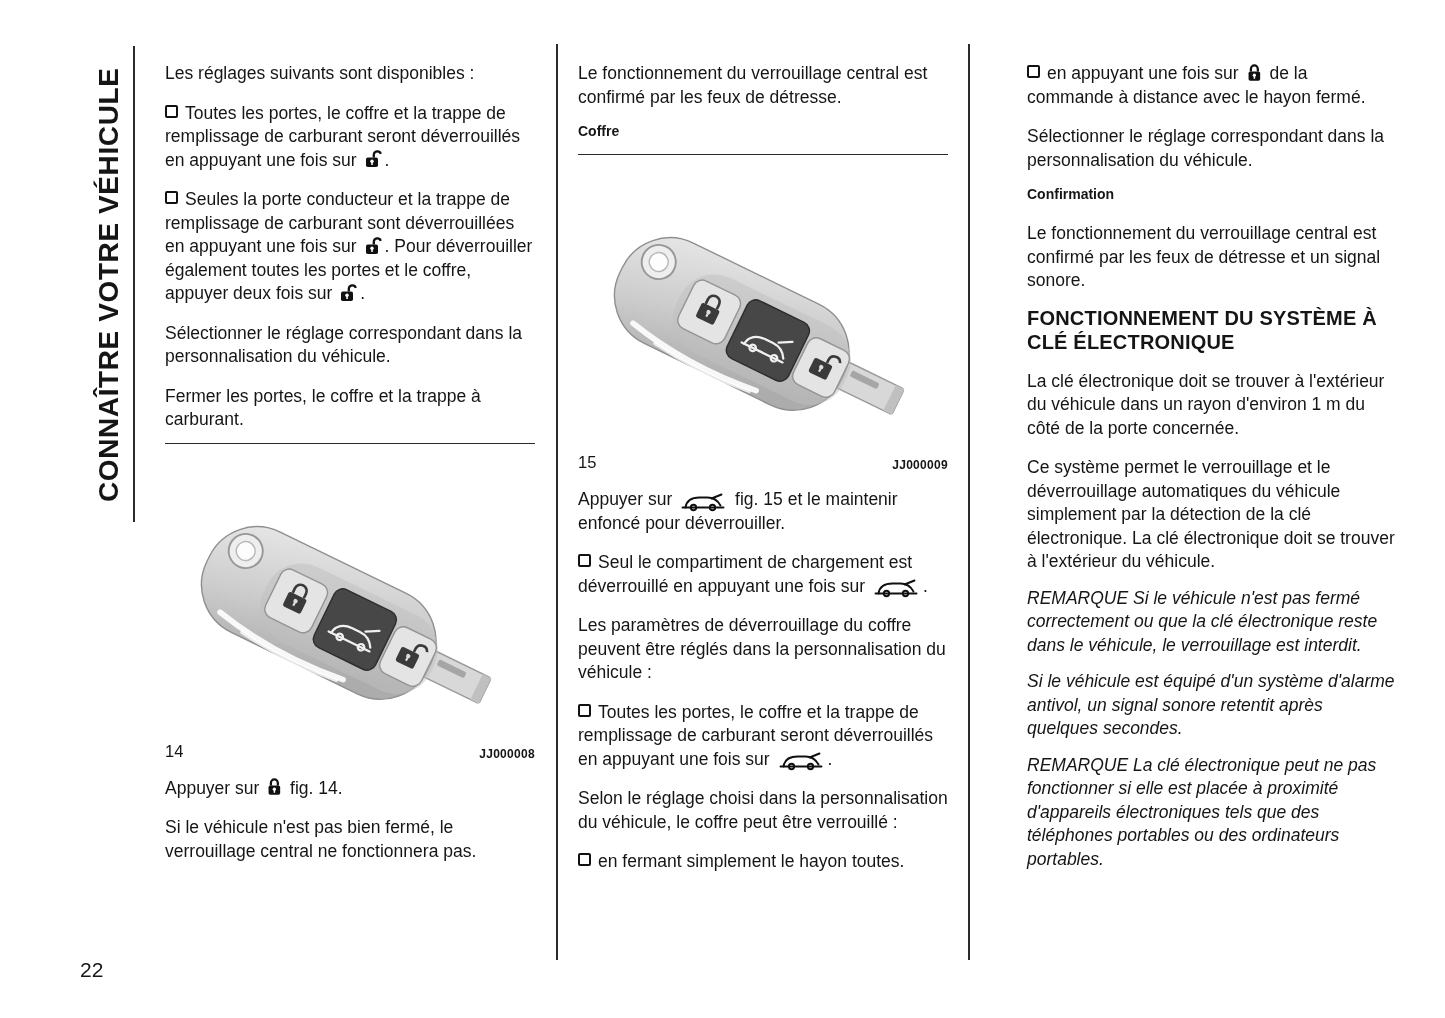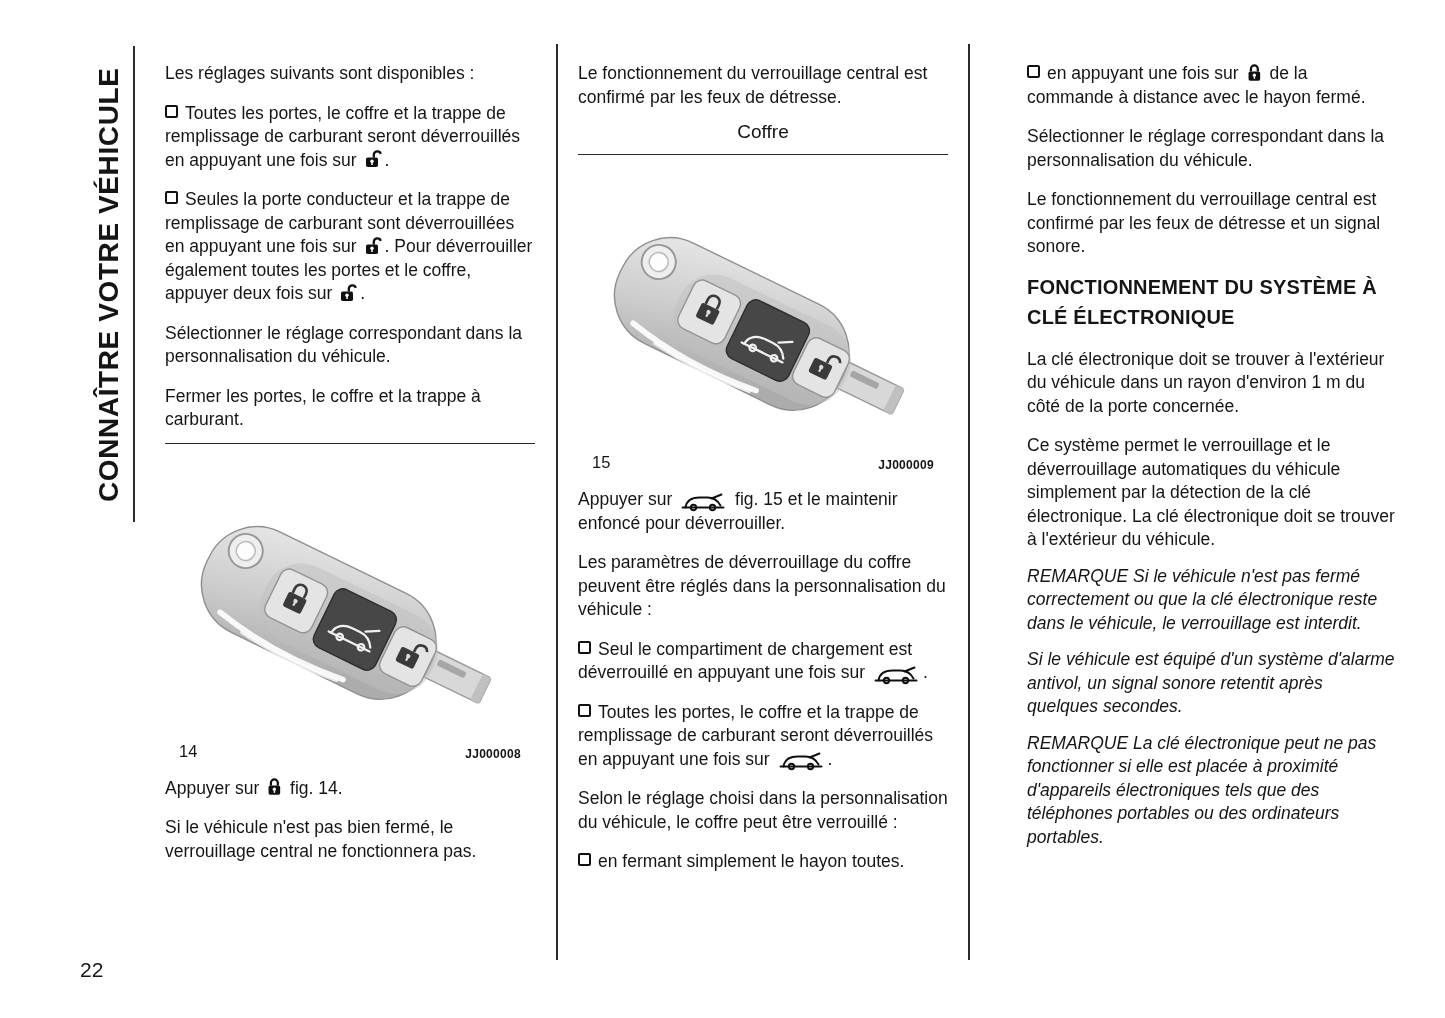--- a/index.html
+++ b/index.html
@@ -15,35 +15,35 @@
   .vdiv{position:absolute;top:44px;width:2px;height:916px;background:#2b2b2b;}
   .vdiv1{left:556px;}
   .vdiv2{left:968px;}
   
   .col{position:absolute;top:46px;width:370px;}
   .col1{left:165px;}
   .col2{left:578px;}
   .col3{left:1027px;}
   p.body{font-size:17.5px;line-height:23.5px;margin:16px 0 8px;}
   p.mt{margin-top:13px;font-style:italic;}
-  h4.sub{font-size:19px;line-height:23px;margin:11px 0 7px;font-weight:normal;text-align:center;}
-  h3.section{font-size:20px;line-height:30px;margin:13px 0 8px;font-weight:bold;letter-spacing:0.2px;}
+  h4.sub{font-size:14px;line-height:23px;margin:11px 0 7px;font-weight:bold;}
+  h3.section{font-size:20px;line-height:24px;margin:13px 0 8px;font-weight:bold;letter-spacing:0.2px;}
   .hrline{border:none;border-top:1.6px solid #2b2b2b;margin:11px 0 8px;}
   
   .bullet{display:inline-block;width:9px;height:9px;border:2.2px solid #111;border-radius:2px;
         margin-right:7px;position:relative;top:-1px;background:#fff;}
   
   .ic{vertical-align:middle;position:relative;top:-2px;margin:0 3px;}
   .ic-lock{width:15px;height:19px;}
   .ic-unlock{width:17px;height:19px;}
   .ic-trunk{width:47px;height:19px;top:2px;}
   
   .figure{margin:4px 0 2px;text-align:center;}
   .figure svg{width:330px;height:284px;}
-  .figcap{display:flex;justify-content:space-between;align-items:flex-end;margin:0 14px 10px;}
+  .figcap{display:flex;justify-content:space-between;align-items:flex-end;margin:0 0 10px;}
   .fignum{font-size:16.5px;}
   .figcode{font-size:12px;font-weight:bold;letter-spacing:0.3px;}
   .page-number{position:absolute;left:80px;top:958px;font-size:21px;text-align:right;}
   .defs{position:absolute;width:0;height:0;overflow:hidden;}
 </style>
 </head>
 <body>
 
 <svg class="defs" aria-hidden="true">
   <defs>
@@ -171,42 +171,43 @@
     </div>
     <div class="figcap">
       <span class="fignum">15</span>
       <span class="figcode">JJ000009</span>
     </div>
 
     <p class="body"><span>Appuyer sur</span> <svg class="ic ic-trunk" viewBox="0 0 46 19">
           <use href="#ic-trunk-def"></use>
         </svg> <span>fig. 15 et le maintenir enfoncé pour déverrouiller.</span></p>
 
-    <p class="body"><span>Les paramètres de déverrouillage du coffre peuvent être réglés dans la personnalisation du véhicule :</span></p>
-
     <p class="body"><span class="bullet"></span><span>Seul le compartiment de chargement est déverrouillé en appuyant une fois sur</span> <svg class="ic ic-trunk" viewBox="0 0 46 19">
           <use href="#ic-trunk-def"></use>
         </svg><span>.</span></p>
+
+    <p class="body"><span>Les paramètres de déverrouillage du coffre peuvent être réglés dans la personnalisation du véhicule :</span></p>
 
     <p class="body"><span class="bullet"></span><span>Toutes les portes, le coffre et la trappe de remplissage de carburant seront déverrouillés en appuyant une fois sur</span> <svg class="ic ic-trunk" viewBox="0 0 46 19">
           <use href="#ic-trunk-def"></use>
         </svg><span>.</span></p>
 
     <p class="body"><span>Selon le réglage choisi dans la personnalisation du véhicule, le coffre peut être verrouillé :</span></p>
 
     <p class="body"><span class="bullet"></span><span>en fermant simplement le hayon toutes.</span></p>
   </div>
 
   <div class="col col3">
     <p class="body"><span class="bullet"></span><span>en appuyant une fois sur</span> <svg class="ic ic-lock" viewBox="0 0 15.5 19">
           <use href="#ic-lock-def"></use>
         </svg> <span>de la commande à distance avec le hayon fermé.</span></p>
 
     <p class="body"><span>Sélectionner le réglage correspondant dans la personnalisation du véhicule.</span></p>
 
+    <h4 class="sub">Confirmation</h4>
     <p class="body"><span>Le fonctionnement du verrouillage central est confirmé par les feux de détresse et un signal sonore.</span></p>
 
     <h3 class="section">FONCTIONNEMENT DU SYSTÈME À CLÉ ÉLECTRONIQUE</h3>
 
     <p class="body"><span>La clé électronique doit se trouver à l'extérieur du véhicule dans un rayon d'environ 1 m du côté de la porte concernée.</span></p>
     <p class="body"><span>Ce système permet le verrouillage et le déverrouillage automatiques du véhicule simplement par la détection de la clé électronique. La clé électronique doit se trouver à l'extérieur du véhicule.</span></p>
     <p class="body mt"><span>REMARQUE Si le véhicule n'est pas fermé correctement ou que la clé électronique reste dans le véhicule, le verrouillage est interdit.</span></p>
     <p class="body mt"><span>Si le véhicule est équipé d'un système d'alarme antivol, un signal sonore retentit après quelques secondes.</span></p>
     <p class="body mt"><span>REMARQUE La clé électronique peut ne pas fonctionner si elle est placée à proximité d'appareils électroniques tels que des téléphones portables ou des ordinateurs portables.</span></p>
   </div>

